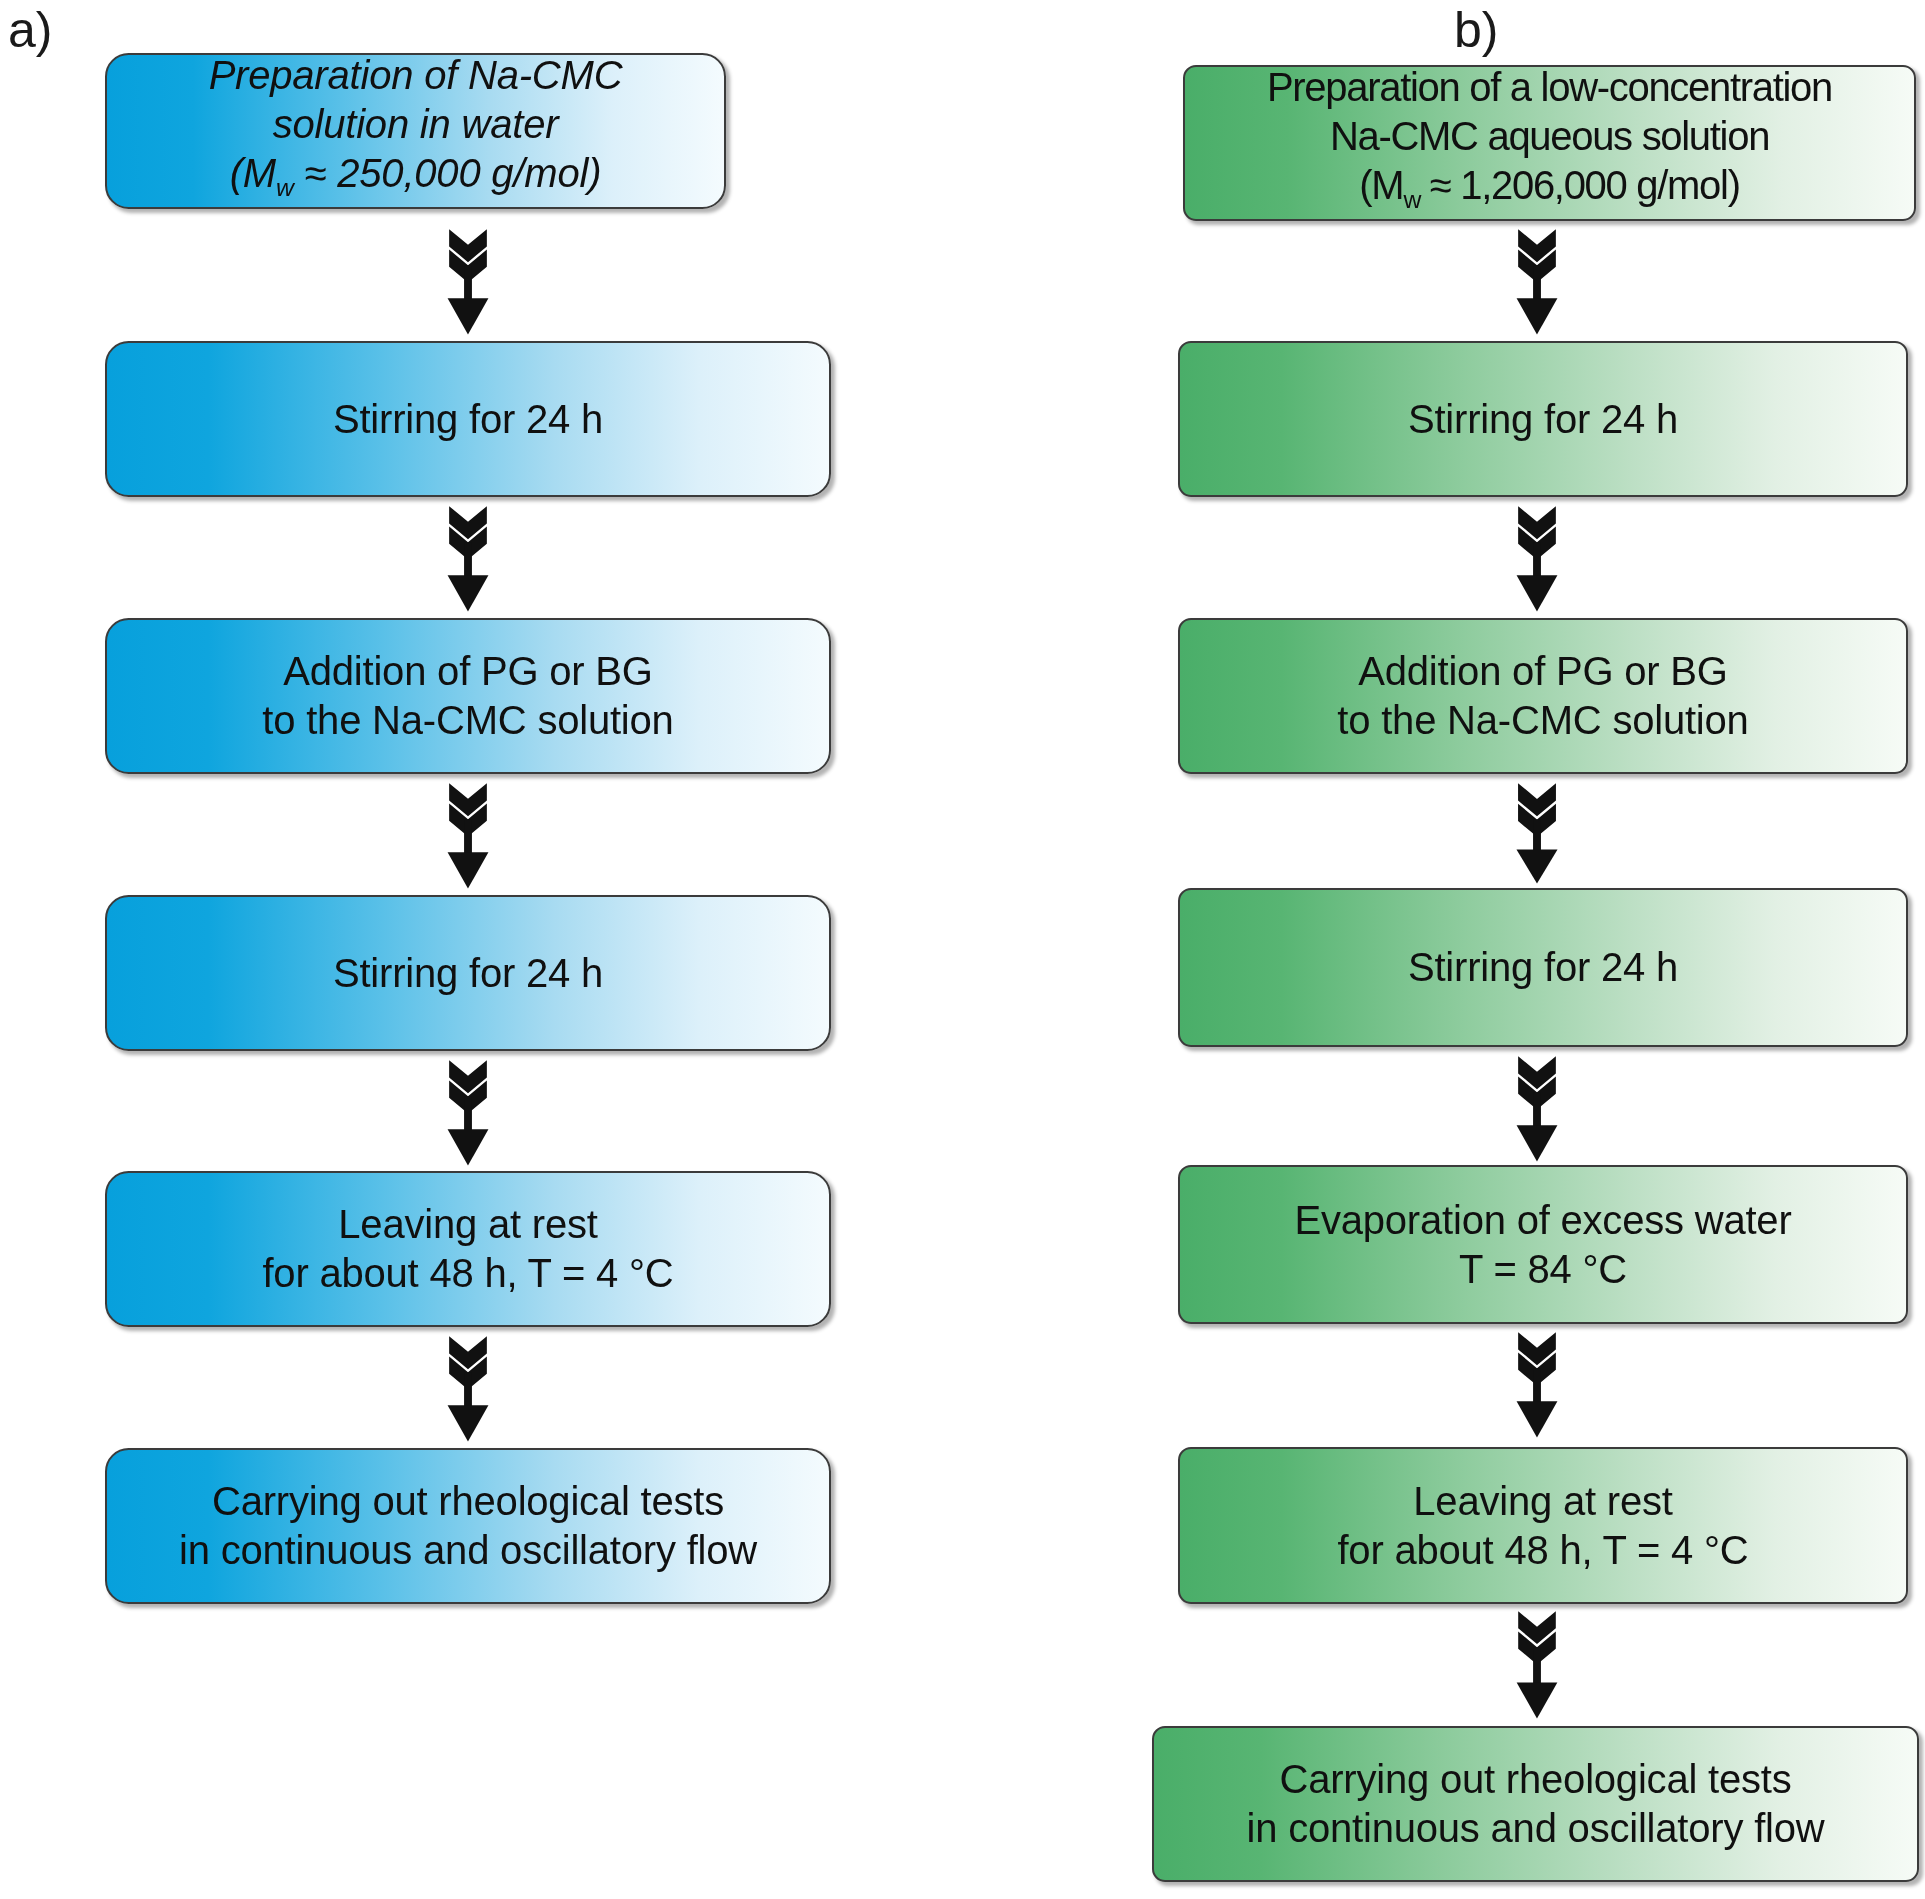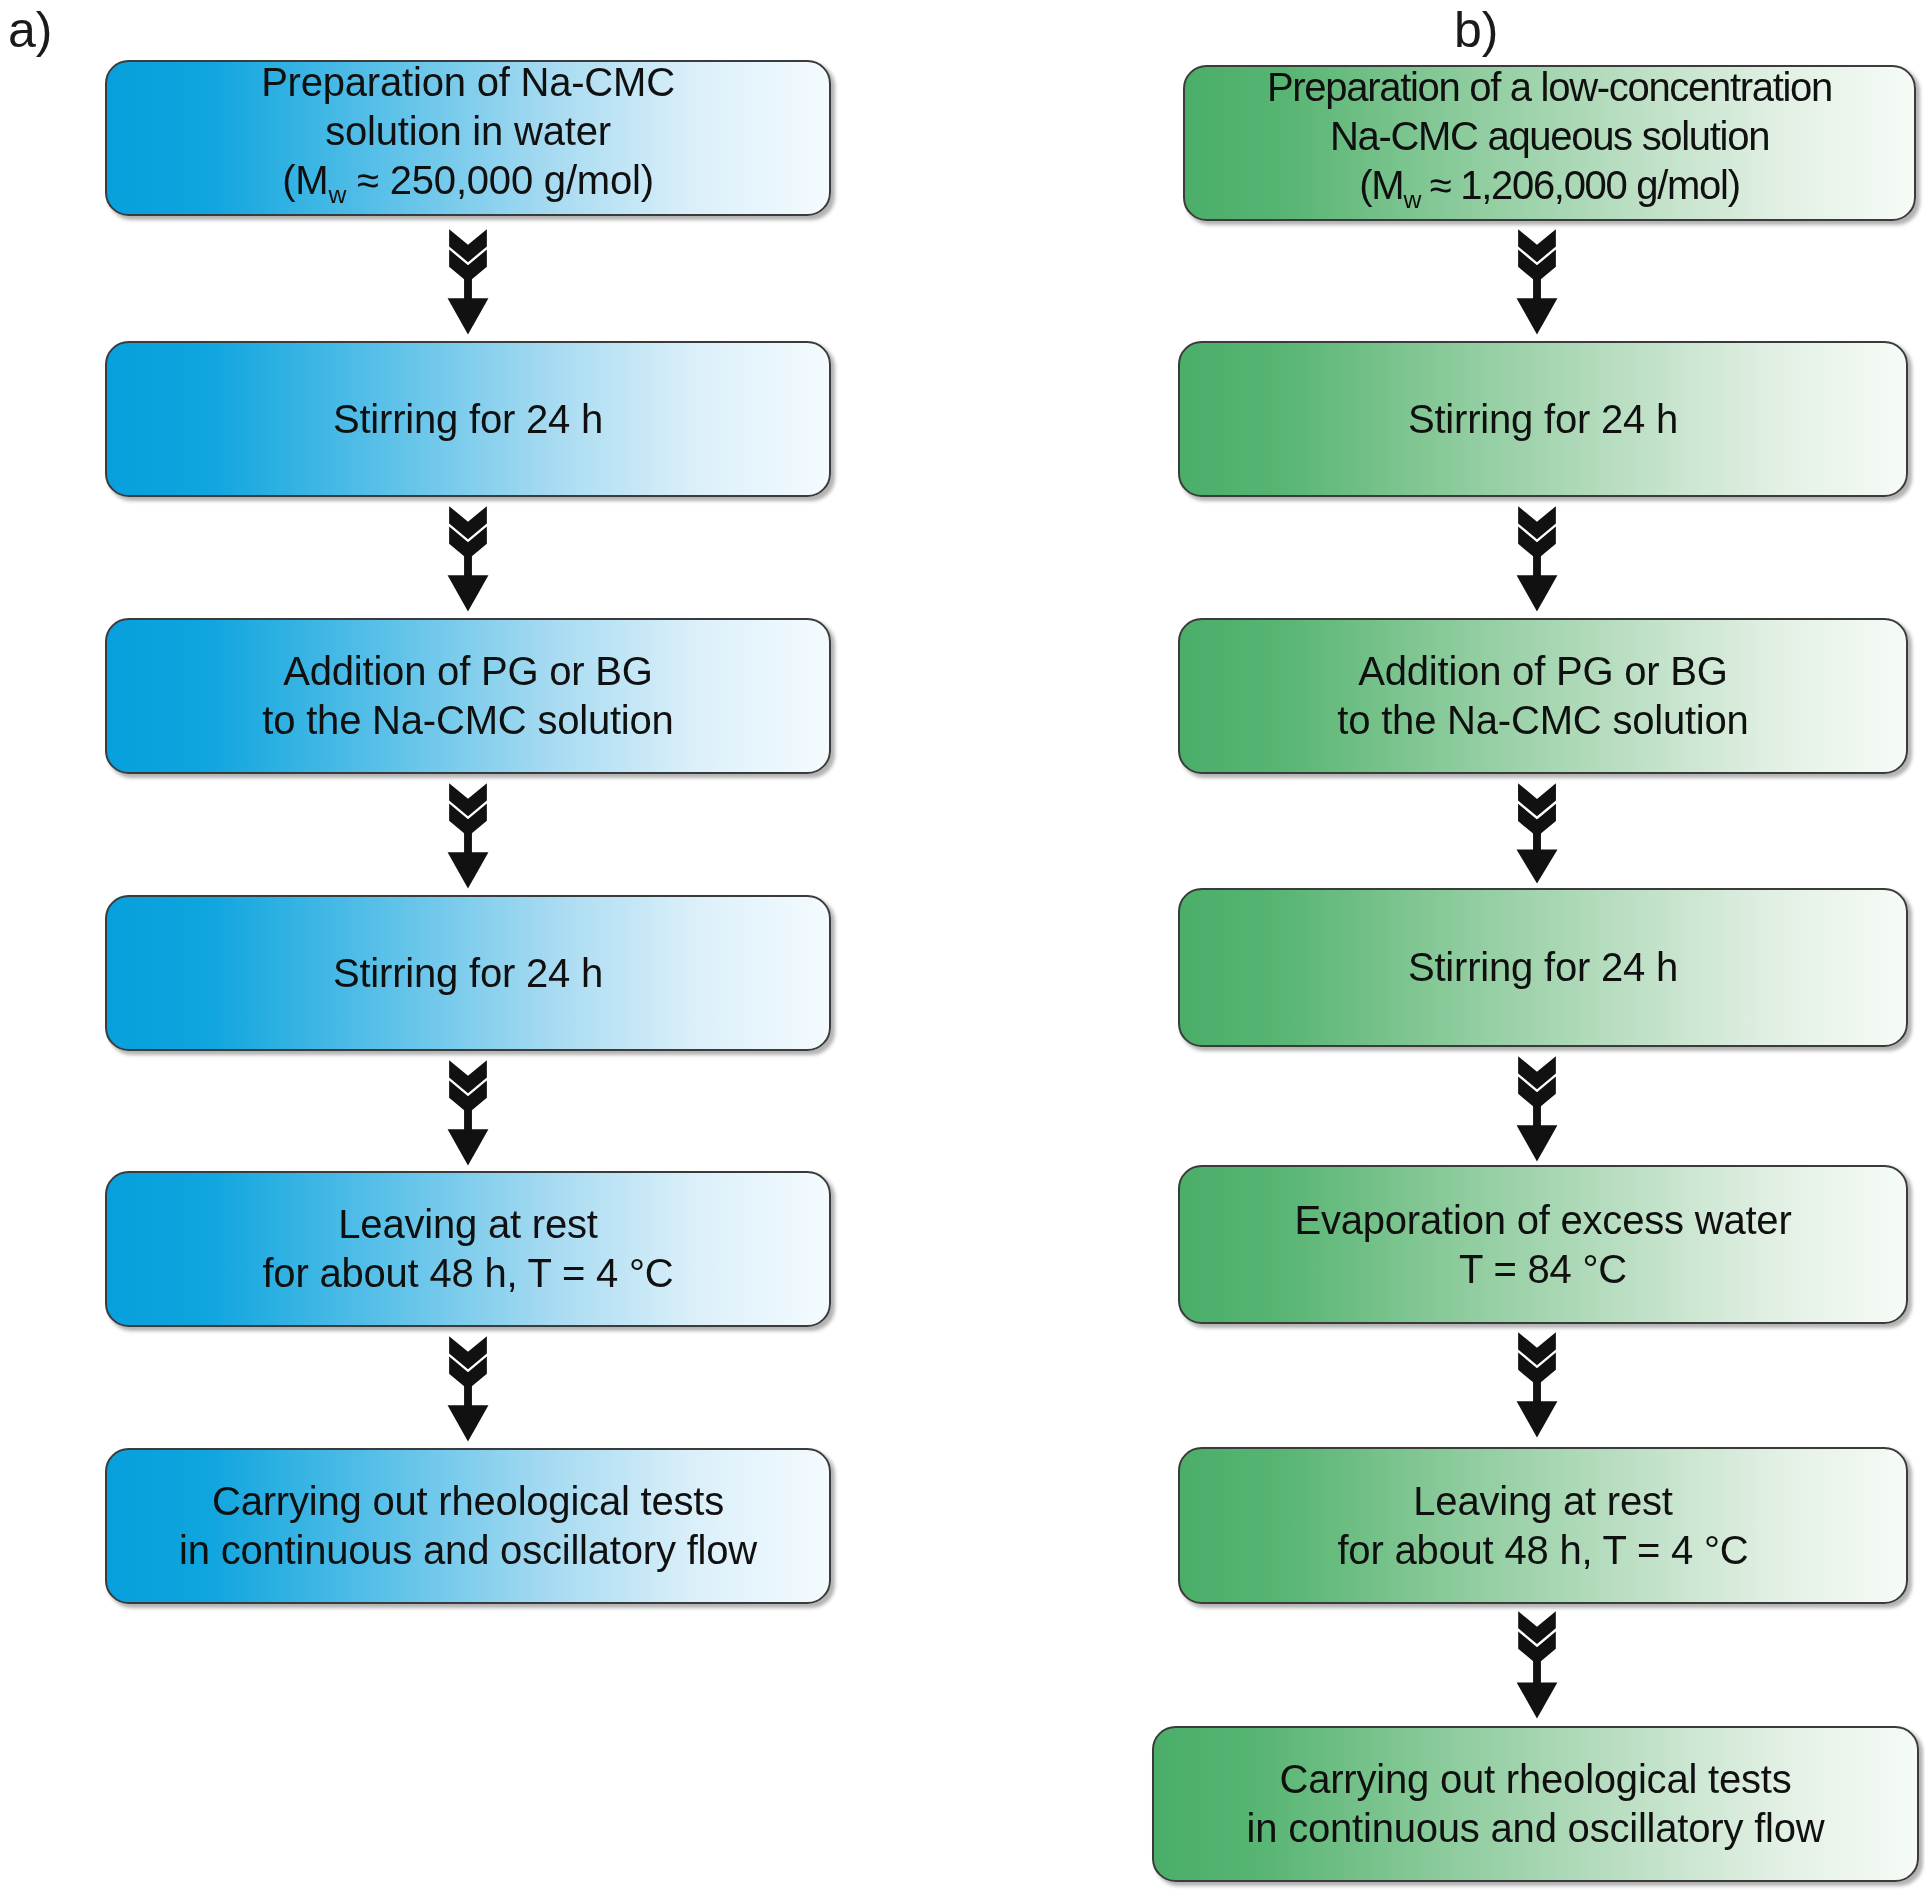--- a/index.html
+++ b/index.html
@@ -48,35 +48,36 @@
     white-space:pre-line;
     letter-spacing:-0.2px;
     padding:0 4.7px;
     box-sizing:border-box;
   }
   .flow-box.blue{
     background:linear-gradient(to right,#07a0dc 0%,#0fa5de 14%,#59c0e8 38%,#a8dbf1 62%,#dcf0fa 82%,#f4fbfe 100%);
   }
   .flow-box.green{
     background:linear-gradient(to right,#4aae69 0%,#58b573 14%,#8ccb9c 38%,#bcdfc4 62%,#e2f0e4 82%,#f6fbf6 100%);
+    border-radius:13px;
   }
   .flow-box.tight .box-text{font-size:40px;letter-spacing:-1.3px;padding:0 1.6px;}
 
   
   .arrow{position:absolute;}
   .arrow svg{display:block;}
 </style>
 </head>
 <body>
 
 <div class="panel" id="panel-a">
 
   <div class="panel-label" id="label-a">a)</div>
 
-  <div class="flow-box blue" style="left:105px;top:60px;width:726px;height:156px;">
+  <div class="flow-box blue" style="left:105px;top:53px;width:621px;height:156px;font-style:italic;">
     <span class="box-text">Preparation of Na-CMC<br>solution in water<br>(M<sub style="font-size:0.62em;">w</sub> ≈ 250,000 g/mol)</span>
   </div>
 
   <div class="arrow" style="left:438px;top:226px;width:60px;height:110px;">
     <svg width="60" height="110" viewBox="0 0 76 140" aria-hidden="true">
       <path d="M14 4 L38 24 L62 4 L62 26 L38 46 L14 26 Z" fill="#111111"></path>
       <path d="M14 30 L38 50 L62 30 L62 52 L38 72 L14 52 Z" fill="#111111"></path>
       <rect x="33" y="50" width="10" height="58" fill="#111111"></rect>
       <path d="M12 92 L64 92 L38 138 Z" fill="#111111"></path>
     </svg>

